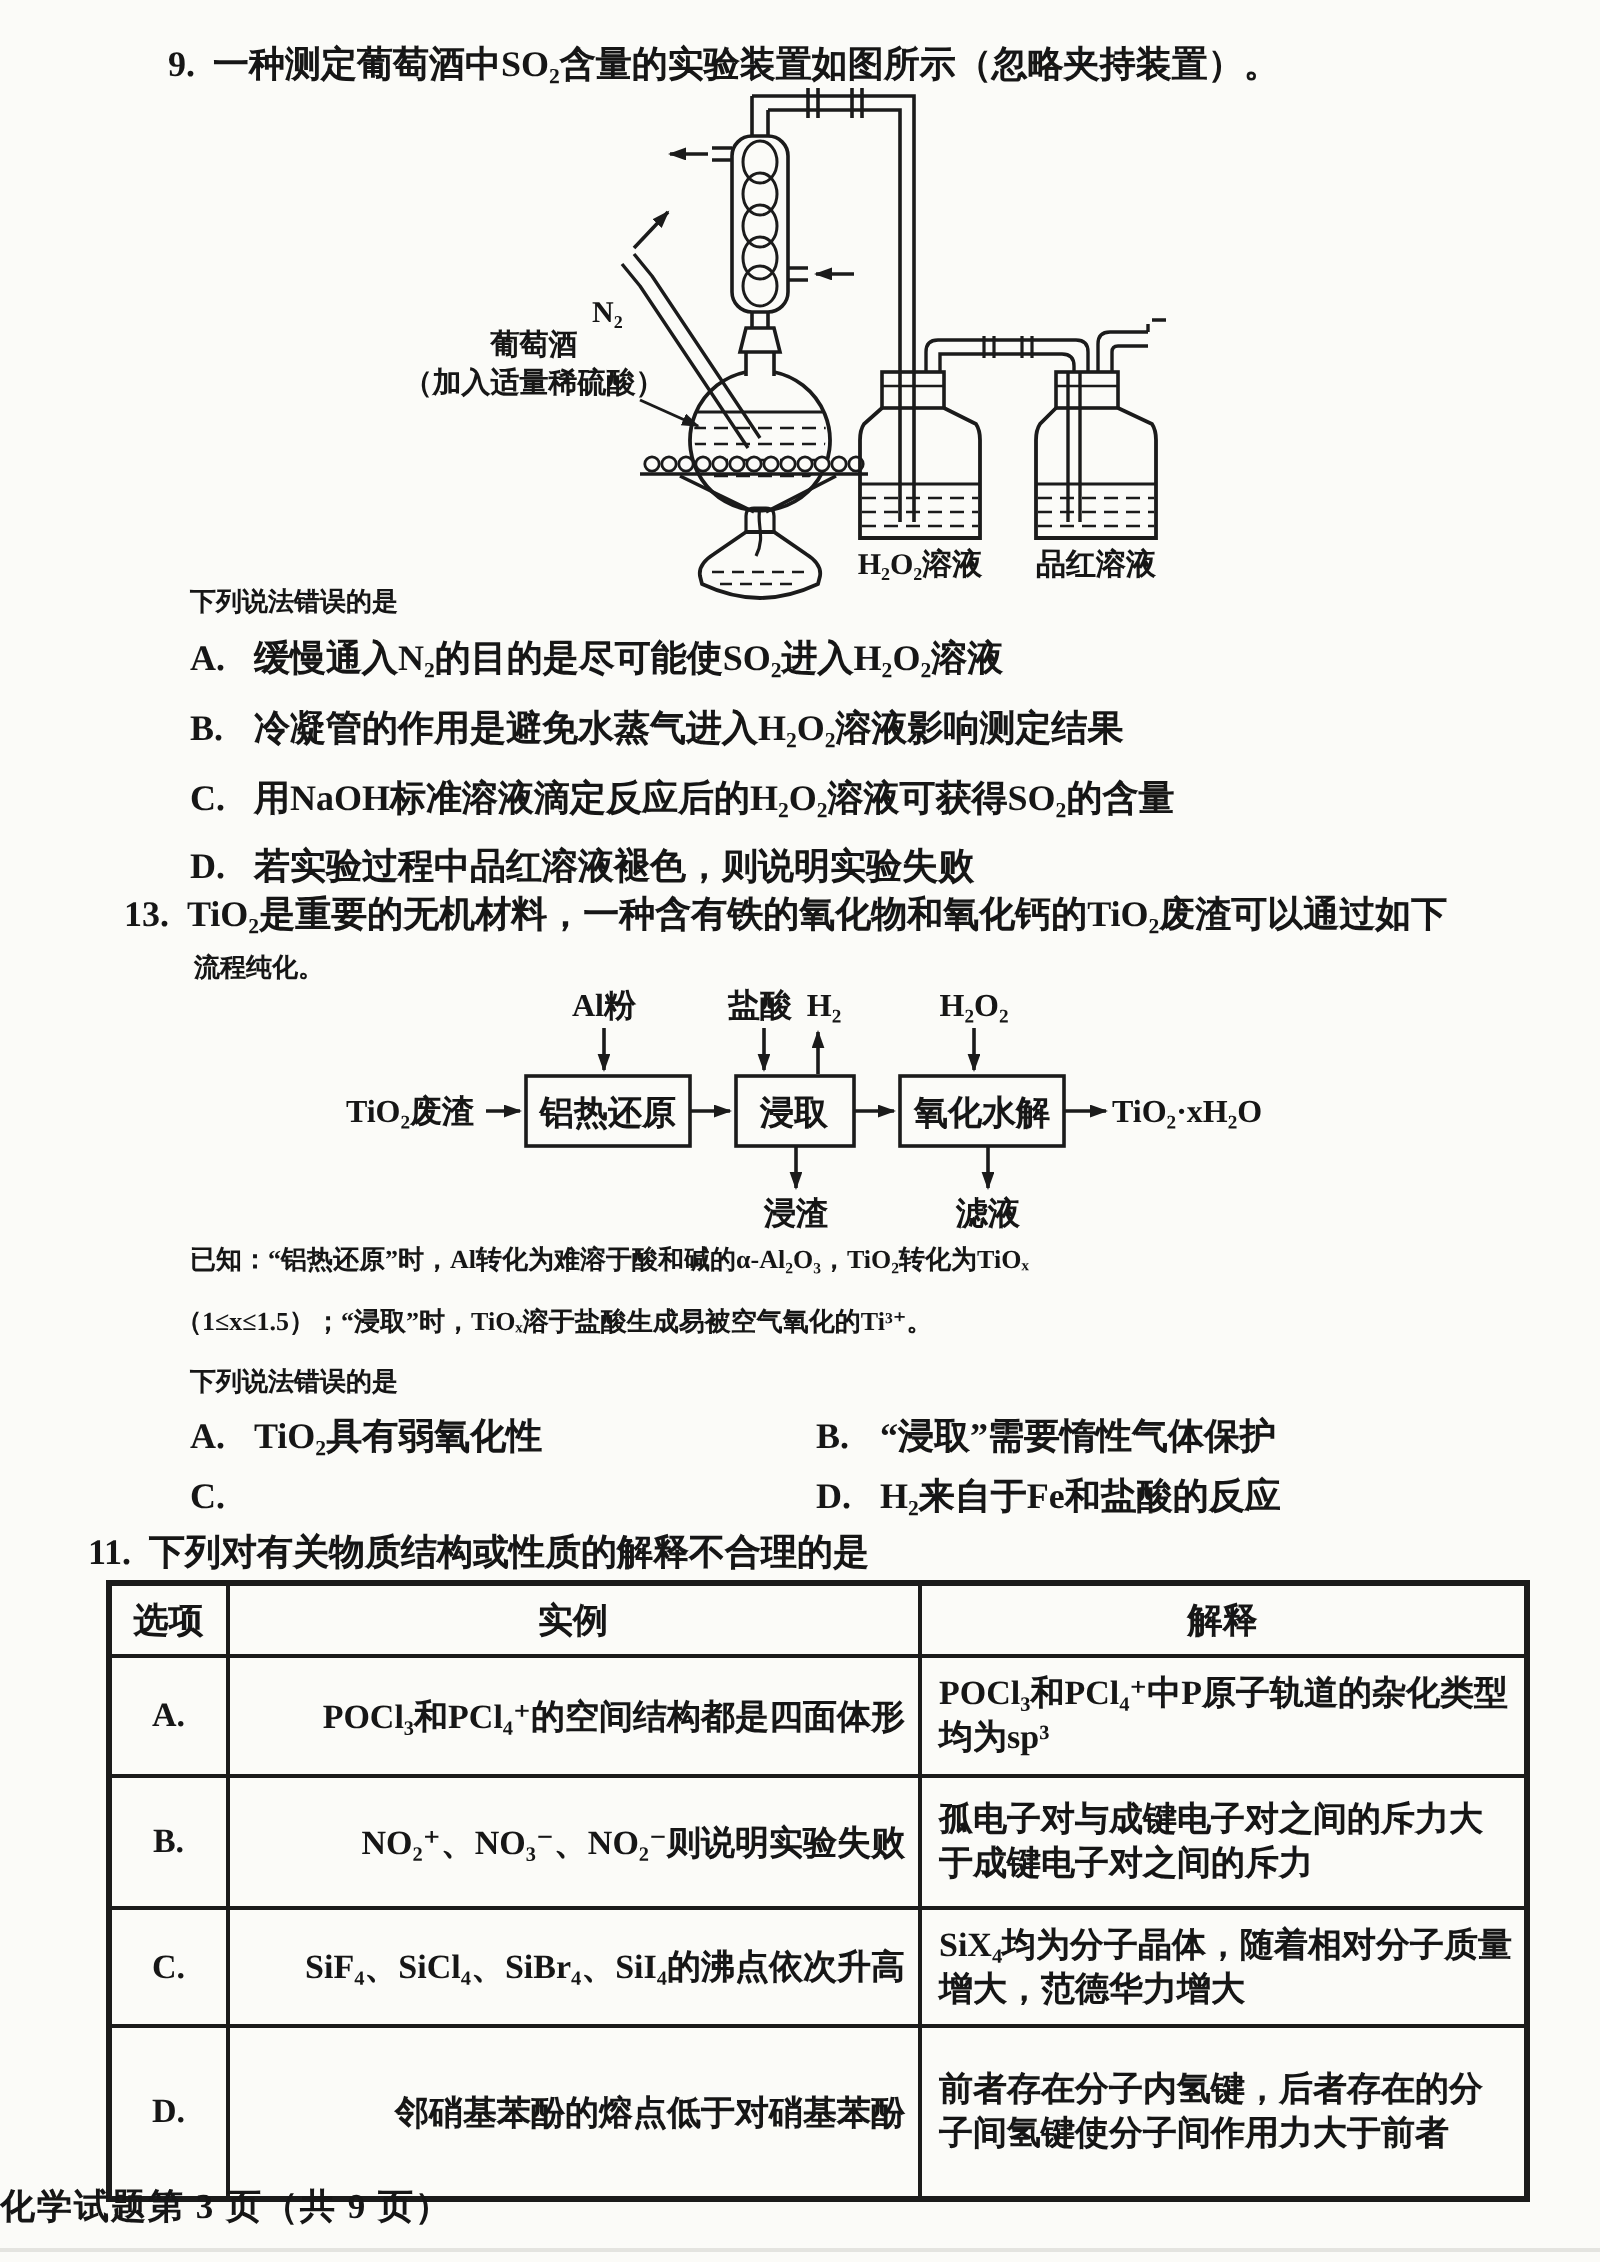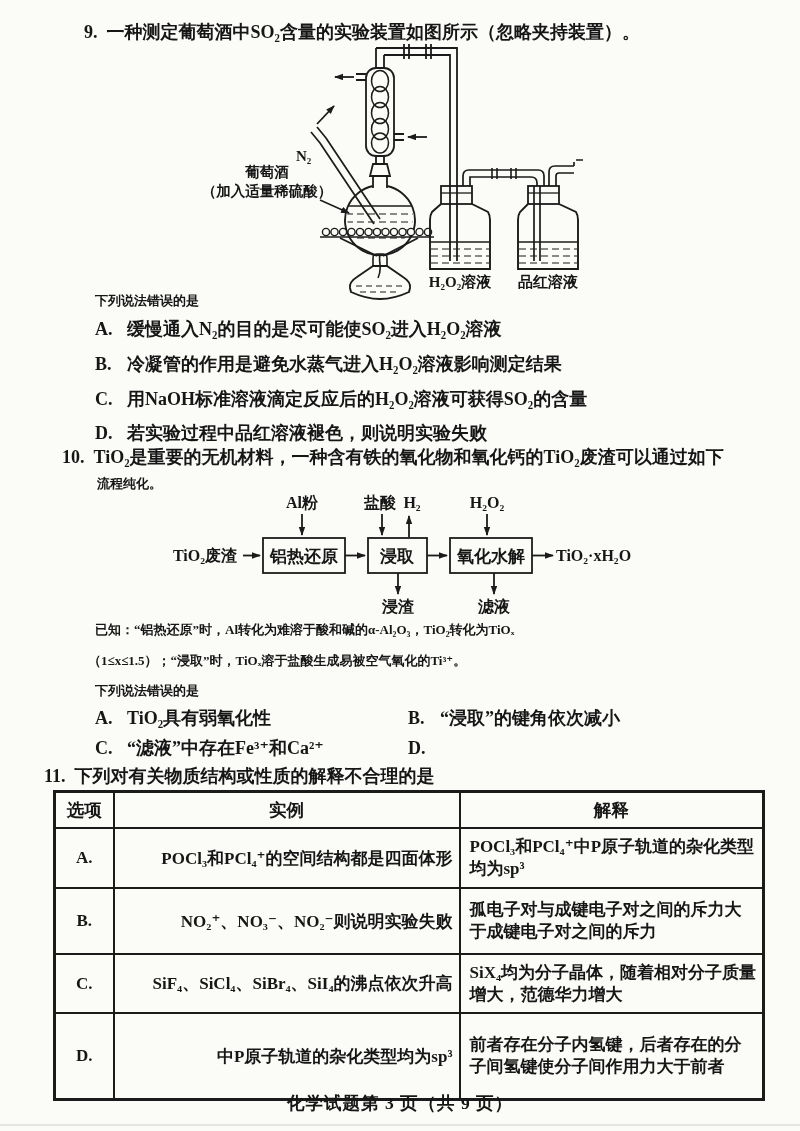--- a/index.html
+++ b/index.html
@@ -16,21 +16,21 @@
   .opt .lbl { flex:0 0 auto; width:32px; }
   svg { display:block; }
   svg text { font-family:"Liberation Serif","DejaVu Serif",serif; font-weight:600; fill:#161616; }
   .stroke { stroke:#1b1b1b; fill:none; }
   table.t11 { border-collapse:collapse; table-layout:fixed; font-size:17px; font-weight:600; color:#161616; border:3px solid #1b1b1b; background:transparent; }
   .t11 th, .t11 td { border:2px solid #1b1b1b; padding:2px 6px; vertical-align:middle; }
   .t11 th { font-weight:700; text-align:center; font-size:17.5px; }
   .t11 td.c1 { text-align:center; }
   .t11 td.c2 { padding-left:15px; line-height:25px;text-align:right; }
   .t11 td.c3 { padding-left:9px; padding-right:5px; line-height:22px; font-weight:600;margin-left:45px; }
-  .footer { width:800px; text-align:center; font-size:17.5px; font-weight:600; letter-spacing:1px; }
+  .footer { width:800px; text-align:left; font-size:17.5px; font-weight:600; letter-spacing:1px; }
   .scanline { background:#e4e4e0; }
 </style>
 </head>
 <body>
 
 <div class="abs qline" style="left:84px; top:20px;">
   <span class="qnum">9.</span>
   <span>一种测定葡萄酒中SO₂含量的实验装置如图所示（忽略夹持装置）。</span>
 </div>
 
@@ -174,21 +174,21 @@
 <div class="abs opt" style="left:95px; top:387px;">
   <span class="lbl">C.</span>
   <span>用NaOH标准溶液滴定反应后的H₂O₂溶液可获得SO₂的含量</span>
 </div>
 <div class="abs opt" style="left:95px; top:421px;">
   <span class="lbl">D.</span>
   <span>若实验过程中品红溶液褪色，则说明实验失败</span>
 </div>
 
 <div class="abs qline" style="left:62px; top:445px;">
-  <span class="qnum">10.</span>
+  <span class="qnum">13.</span>
   <span>TiO₂是重要的无机材料，一种含有铁的氧化物和氧化钙的TiO₂废渣可以通过如下</span>
 </div>
 <div class="abs plain" style="left:97px; top:471px;">流程纯化。</div>
 
 <div class="abs" style="left:150px; top:490px;">
   <svg width="530" height="128" viewBox="0 0 530 128">
     <g class="stroke" stroke-width="1.8">
       <rect x="113" y="48" width="82" height="35"></rect>
       <rect x="218" y="48" width="59" height="35"></rect>
       <rect x="300" y="48" width="82" height="35"></rect>
@@ -227,28 +227,28 @@
 <div class="abs plain" style="left:95px; top:617px;">已知：“铝热还原”时，Al转化为难溶于酸和碱的α-Al₂O₃，TiO₂转化为TiOₓ</div>
 <div class="abs plain" style="left:88px; top:648px;">（1≤x≤1.5）；“浸取”时，TiOₓ溶于盐酸生成易被空气氧化的Ti³⁺。</div>
 <div class="abs plain" style="left:95px; top:678px;">下列说法错误的是</div>
 
 <div class="abs opt" style="left:95px; top:706px;">
   <span class="lbl">A.</span>
   <span>TiO₂具有弱氧化性</span>
 </div>
 <div class="abs opt" style="left:408px; top:706px;">
   <span class="lbl">B.</span>
-  <span>“浸取”的键角依次减小</span>
+  <span>“浸取”需要惰性气体保护</span>
 </div>
 <div class="abs opt" style="left:95px; top:736px;">
   <span class="lbl">C.</span>
-  <span>“滤液”中存在Fe³⁺和Ca²⁺</span>
 </div>
 <div class="abs opt" style="left:408px; top:736px;">
   <span class="lbl">D.</span>
+  <span>H₂来自于Fe和盐酸的反应</span>
 </div>
 
 <div class="abs qline" style="left:44px; top:764px;text-align:right;">
   <span class="qnum">11.</span>
   <span>下列对有关物质结构或性质的解释不合理的是</span>
 </div>
 
 <div class="abs" style="left:53px; top:790px;">
   <table class="t11" style="width:709px;padding-left:28px;">
     <colgroup>
@@ -272,21 +272,21 @@
       <td class="c2">NO₂⁺、NO₃⁻、NO₂⁻则说明实验失败</td>
       <td class="c3">孤电子对与成键电子对之间的斥力大于成键电子对之间的斥力</td>
     </tr>
     <tr>
       <td class="c1" style="height:53px;">C.</td>
       <td class="c2">SiF₄、SiCl₄、SiBr₄、SiI₄的沸点依次升高</td>
       <td class="c3">SiX₄均为分子晶体，随着相对分子质量增大，范德华力增大</td>
     </tr>
     <tr>
       <td class="c1" style="height:80px;">D.</td>
-      <td class="c2">中P原子轨道的杂化类型均为sp³</td>
+      <td class="c2">邻硝基苯酚的熔点低于对硝基苯酚</td>
       <td class="c3">前者存在分子内氢键，后者存在的分子间氢键使分子间作用力大于前者</td>
     </tr>
   </tbody>
     </table>
 </div>
 
 <div class="abs footer" style="left:0; top:1091px;">化学试题第 3 页（共 9 页）</div>
 <div class="abs scanline" style="left:0; top:1124px; width:800px; height:2px;"></div>
 
 </body></html>

